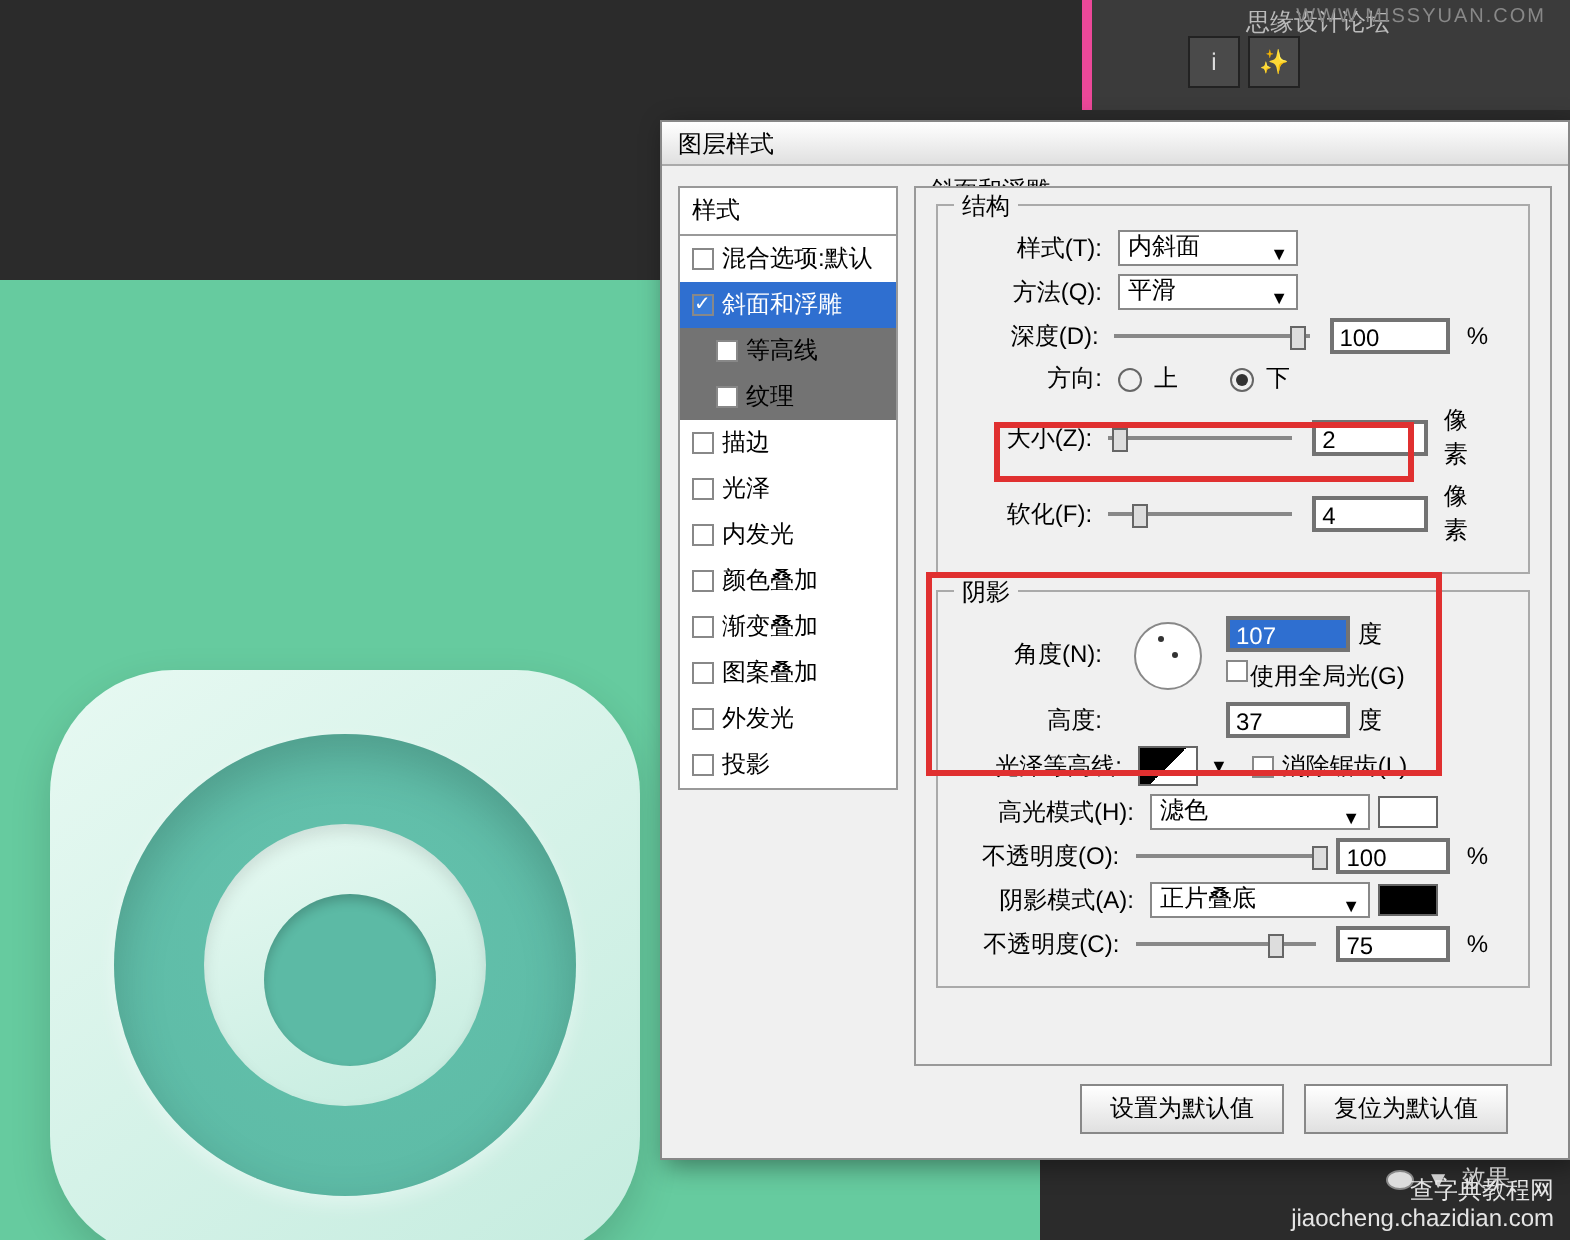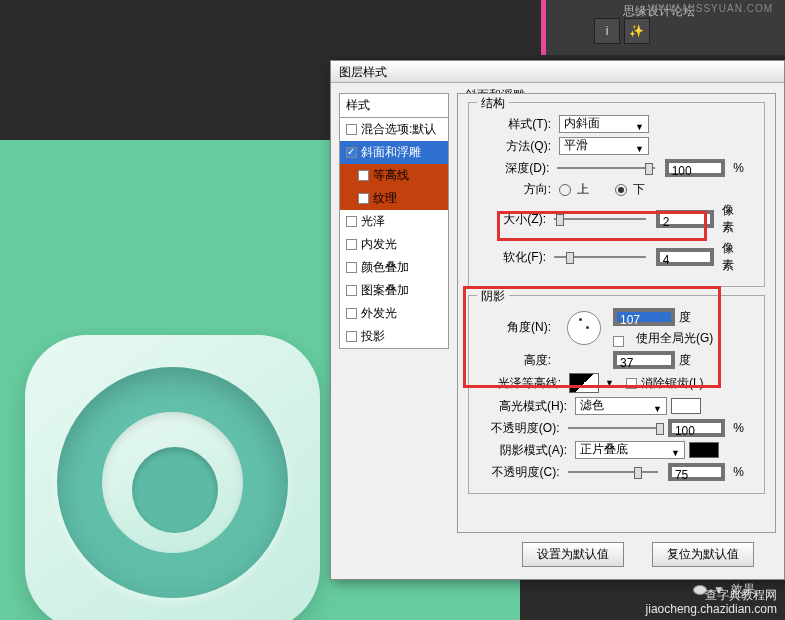--- a/index.html
+++ b/index.html
@@ -14,47 +14,47 @@
 .watermark-top{position:absolute;right:12px;top:3px;color:#888;letter-spacing:1px;font-size:10px}
 .top-btn{position:absolute;top:18px;background:#4a4a4a;border:1px solid #222;width:26px;height:26px;display:flex;align-items:center;justify-content:center;color:#ddd}
 .dialog{position:absolute;left:330px;top:60px;width:455px;height:520px;background:#f0f0f0;border:1px solid #888;box-shadow:3px 3px 12px rgba(0,0,0,.4)}
 .titlebar{height:22px;background:linear-gradient(#fff,#e0e0e0);border-bottom:1px solid #aaa;padding:3px 8px}
 .sidebar{position:absolute;left:8px;top:32px;width:110px}
 .sidebar-head{border:1px solid #999;border-bottom:none;background:#fff;padding:3px 6px}
 .sidebar-list{border:1px solid #999;background:#fff}
 .sidebar-item{padding:3px 6px;display:flex;align-items:center;gap:4px;cursor:pointer;white-space:nowrap}
 .sidebar-item.sel{background:#2f6fd0;color:#fff}
 .sidebar-item.sub{padding-left:18px}
-.sidebar-item.sub.sel-light{background:#c2410c}
+.sidebar-item.sub.sel-light{background:#737373}
 .cbox{width:11px;height:11px;border:1px solid #888;background:#fff;display:inline-block;flex-shrink:0}
 .cbox.on{background:#3b7dd8;position:relative}
 .cbox.on:after{content:"✓";position:absolute;left:0;top:-2px;color:#fff;font-size:10px}
 .panel{position:absolute;left:126px;top:32px;right:8px;bottom:46px;border:1px solid #999;background:#f0f0f0;padding:8px 10px}
 .fieldset{border:1px solid #aaa;margin-bottom:8px;padding:8px 20px;position:relative}
 .legend{position:absolute;top:-8px;left:8px;background:#f0f0f0;padding:0 4px}
 .row{display:flex;align-items:center;margin:4px 0;gap:4px}
 .lbl{width:62px;text-align:right;margin-right:4px}
 .select{border:1px solid #888;background:#fff;height:18px;width:90px;display:flex;align-items:flex-end;justify-content:space-between;padding:0 4px}
 .select .arr{font-size:9px}
 .slider{height:14px;width:100px;position:relative;margin-right:6px}
 .slider:before{content:"";position:absolute;left:0;right:0;top:6px;height:2px;background:#888}
 .slider .thumb{position:absolute;top:2px;width:8px;height:12px;background:#ddd;border:1px solid #666}
-.numbox{border:4px solid #737373;background:#fff;width:62px;height:18px;padding:1px 3px;text-align:left}
+.numbox{border:2px solid #737373;background:#fff;width:62px;height:18px;padding:1px 3px;text-align:left}
 .numbox.sel{background:#2f6fd0;color:#fff}
 .unit{margin-left:4px}
 .radio{width:12px;height:12px;border:1px solid #666;border-radius:50%;display:inline-block;position:relative;margin-right:2px}
 .radio.on:after{content:"";position:absolute;left:2px;top:2px;width:6px;height:6px;background:#333;border-radius:50%}
 .angle-dial{width:34px;height:34px;border:1px solid #888;border-radius:50%;background:#fff;position:relative;margin:0 8px}
 .angle-dial .dot{position:absolute;left:11px;top:6px;width:3px;height:3px;background:#333;border-radius:50%}
 .angle-dial .dot2{position:absolute;left:18px;top:14px;width:3px;height:3px;background:#333;border-radius:50%}
 .swatch{width:30px;height:16px;border:1px solid #666;background:#fff}
 .swatch.black{background:#000}
 .gloss{width:30px;height:20px;border:1px solid #666;background:linear-gradient(135deg,#000 0%,#000 50%,#fff 50%,#fff 100%)}
 .red-box{border:3px solid #e03030;position:absolute}
-.btns{position:absolute;bottom:12px;right:30px;display:flex;gap:28px}
+.btns{position:absolute;bottom:12px;right:30px;display:flex;gap:10px}
 .btn{border:1px solid #888;background:linear-gradient(#fff,#e0e0e0);padding:3px 14px;cursor:pointer}
 .section-title{position:absolute;left:130px;top:26px;background:#f0f0f0;padding:0 4px}
 .fx-row{position:absolute;right:30px;bottom:22px;color:#ccc;display:flex;align-items:center;gap:6px}
 .eye{width:14px;height:10px;border:1px solid #888;border-radius:50%;background:#ddd}
 .watermark-bot{position:absolute;right:8px;bottom:4px;color:#e5e5e5;text-align:right;line-height:14px}
 </style>
 </head>
 <body>
 
 <div class="canvas-bg">
@@ -95,29 +95,37 @@
         <div class="sidebar-item sub sel-light">
           <span class="cbox"></span>
           <span>等高线</span>
         </div>
         <div class="sidebar-item sub sel-light">
           <span class="cbox"></span>
           <span>纹理</span>
         </div>
         <div class="sidebar-item">
           <span class="cbox"></span>
+          <span>描边</span>
+        </div>
+        <div class="sidebar-item">
+          <span class="cbox"></span>
           <span>光泽</span>
         </div>
         <div class="sidebar-item">
           <span class="cbox"></span>
           <span>内发光</span>
         </div>
         <div class="sidebar-item">
           <span class="cbox"></span>
           <span>颜色叠加</span>
+        </div>
+        <div class="sidebar-item">
+          <span class="cbox"></span>
+          <span>渐变叠加</span>
         </div>
         <div class="sidebar-item">
           <span class="cbox"></span>
           <span>图案叠加</span>
         </div>
         <div class="sidebar-item">
           <span class="cbox"></span>
           <span>外发光</span>
         </div>
         <div class="sidebar-item">
@@ -187,42 +195,42 @@
         <span class="lbl">角度(N):</span>
         <div class="angle-dial">
             <div class="dot"></div>
             <div class="dot2"></div>
           </div>
         <div style="display:flex;flex-direction:column;gap:4px">
           <div style="display:flex;align-items:center;gap:4px">
             <div class="numbox sel">107</div>
             <span>度</span>
           </div>
-          <div style="display:flex;align-items:flex-end;gap:12px">
+          <div style="display:flex;align-items:flex-start;gap:1px">
             <span class="cbox"></span>
             <span>使用全局光(G)</span>
           </div>
         </div>
       </div>
       <div class="row">
         <span class="lbl">高度:</span>
         <span style="width:50px"></span>
         <div class="numbox">37</div>
         <span>度</span>
       </div>
       <div class="row">
         <span class="lbl" style="width:72px">光泽等高线:</span>
         <div class="gloss"></div>
         <span class="arr" style="font-size:9px;margin:0 8px 0 2px">▼</span>
         <span class="cbox"></span>
         <span>消除锯齿(L)</span>
       </div>
       <div class="row">
         <span class="lbl" style="width:78px">高光模式(H):</span>
-        <div class="select" style="width:92px">
+        <div class="select" style="width:110px">
             <span>滤色</span>
             <span class="arr">▼</span>
           </div>
         <div class="swatch"></div>
       </div>
       <div class="row">
         <span class="lbl" style="width:78px">不透明度(O):</span>
         <div class="slider">
             <div class="thumb" style="left:88px"></div>
           </div>

